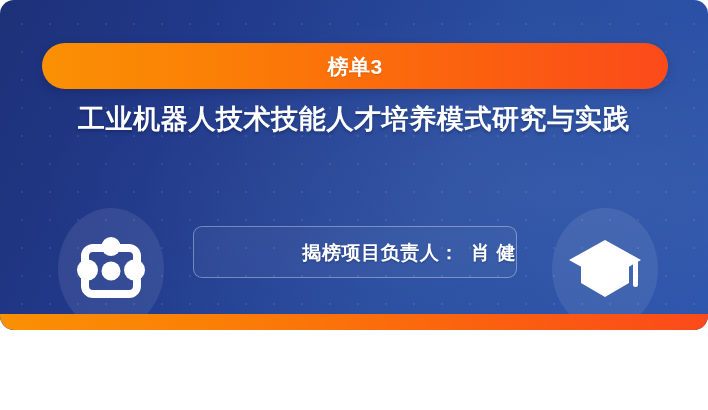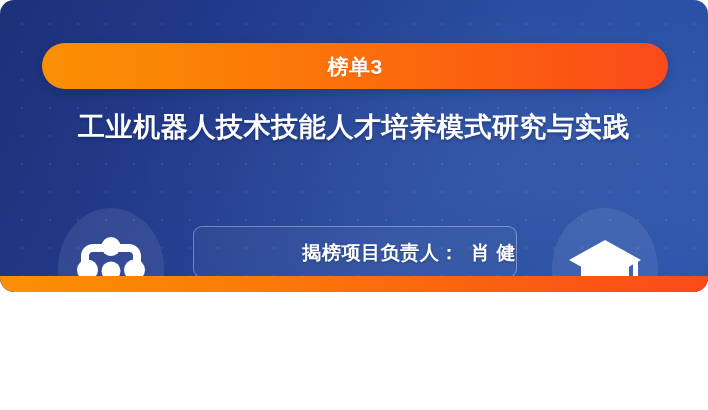--- a/index.html
+++ b/index.html
@@ -11,21 +11,21 @@
     width: 708px;
     height: 410px;
     overflow: hidden;
     font-family: "Liberation Sans", "DejaVu Sans", sans-serif;
   }
 
   
   #card {
     position: relative;
     width: 708px;
-    height: 292px;
+    height: 330px;
     box-sizing: border-box;
     border-radius: 14px;
     overflow: hidden;
     background:
       linear-gradient(115deg, #1d3178 0%, #21398a 26%, #2a4ea0 62%, #2b54ab 100%);
   }
 
   
   #dot-grid {
     position: absolute;
@@ -76,21 +76,20 @@
     top: 103px;
     width: 708px;
     text-align: center;
     color: #ffffff;
     font-size: 27px;
     font-weight: bold;
     letter-spacing: 0.6px;
     line-height: 1.25;
     text-shadow: 0 2px 3px rgba(8,20,60,0.35);
     white-space: nowrap;
-    margin-top: 8px;
   }
 
   
   .icon-blob {
     position: absolute;
     width: 106px;
     height: 122px;
     border-radius: 50%;
     background: rgba(255,255,255,0.085);
     display: flex;

